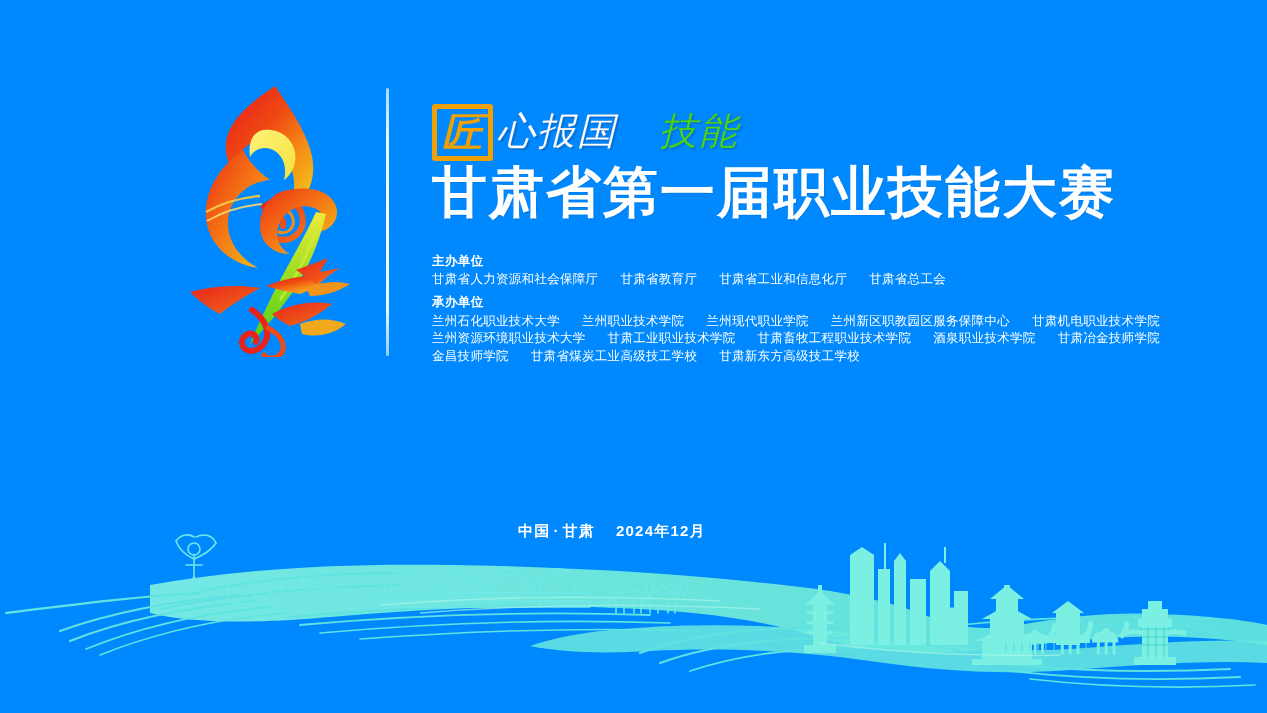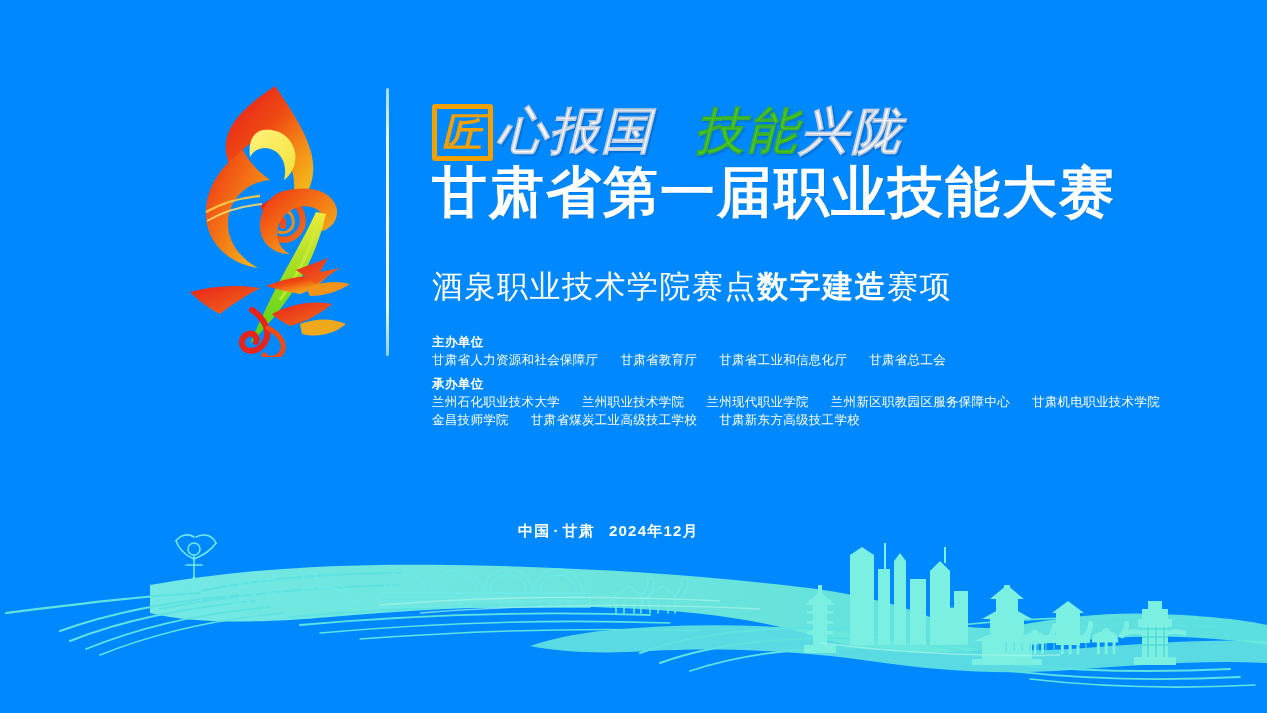--- a/index.html
+++ b/index.html
@@ -59,22 +59,22 @@
 
   
   #slogan {
     height: 62px;
     display: flex;
     align-items: center;
     white-space: nowrap;
     letter-spacing: 1px;
   }
   .slogan-seg {
-    font-size: 50px;
-    font-weight: 700;
+    font-size: 38px;
+    font-weight: 400;
     font-style: italic;
     line-height: 1;
     letter-spacing: 2px;
     -webkit-text-stroke: 0.5px rgba(0,60,130,0.25);
   }
   .slogan-badge {
     display: inline-block;
     font-size: 40px;
     font-weight: 900;
     font-style: italic;
@@ -141,21 +141,21 @@
     position: absolute;
     left: 518px;
     top: 522px;
     font-size: 15px;
     font-weight: 700;
     color: #ffffff;
     letter-spacing: 1.2px;
     white-space: nowrap;
   }
   #footer-line .sep { margin: 0 3px; }
-  #footer-line .date { margin-left: 14px; }
+  #footer-line .date { margin-left: 21px; }
 </style>
 </head>
 <body>
 
 <div id="poster">
 
   <svg id="emblem" viewBox="0 0 205 285" xmlns="http://www.w3.org/2000/svg">
     <defs>
       <linearGradient id="gFlameA" x1="0.15" y1="0.05" x2="0.85" y2="0.95">
         <stop offset="0%" stop-color="#e8231a"></stop>
@@ -263,42 +263,41 @@
 
   <div id="divider"></div>
 
   <div id="content">
 
     <div id="slogan">
       <span class="slogan-badge">匠</span>
         <span class="slogan-seg seg-white">心报国</span>
         <span class="slogan-gap"></span>
         <span class="slogan-seg seg-green">技能</span>
-        <span class="slogan-seg seg-white">兴陇</span>
     </div>
 
     <div id="main-title">甘肃省第一届职业技能大赛</div>
 
-    <div id="sub-title">
-      <span>酒泉职业技术学院赛点</span><span class="emph">数字建造</span><span>赛项</span>
-    </div>
 
     <div id="credits">
 
       <div class="credit-head">主办单位</div>
       <div class="credit-row">
         <span class="unit">甘肃省人力资源和社会保障厅</span><span class="unit">甘肃省教育厅</span><span class="unit">甘肃省工业和信息化厅</span><span class="unit">甘肃省总工会</span>
       </div>
 
       <div class="credit-head" id="co-host-head">承办单位</div>
 
       <div class="credit-row">
         <span class="unit">兰州石化职业技术大学</span><span class="unit">兰州职业技术学院</span><span class="unit">兰州现代职业学院</span><span class="unit">兰州新区职教园区服务保障中心</span><span class="unit">甘肃机电职业技术学院</span>
       </div>
 
+      <div class="credit-row">
+        <span class="unit">兰州资源环境职业技术大学</span><span class="unit">甘肃工业职业技术学院</span><span class="unit">甘肃畜牧工程职业技术学院</span><span class="unit">酒泉职业技术学院</span><span class="unit">甘肃冶金技师学院</span>
+      </div>
 
       <div class="credit-row">
         <span class="unit">金昌技师学院</span><span class="unit">甘肃省煤炭工业高级技工学校</span><span class="unit">甘肃新东方高级技工学校</span>
       </div>
 
     </div>
   </div>
 
   <div id="footer-line">
     <span>中国</span><span class="sep">·</span><span>甘肃</span><span class="date">2024年12月</span>

